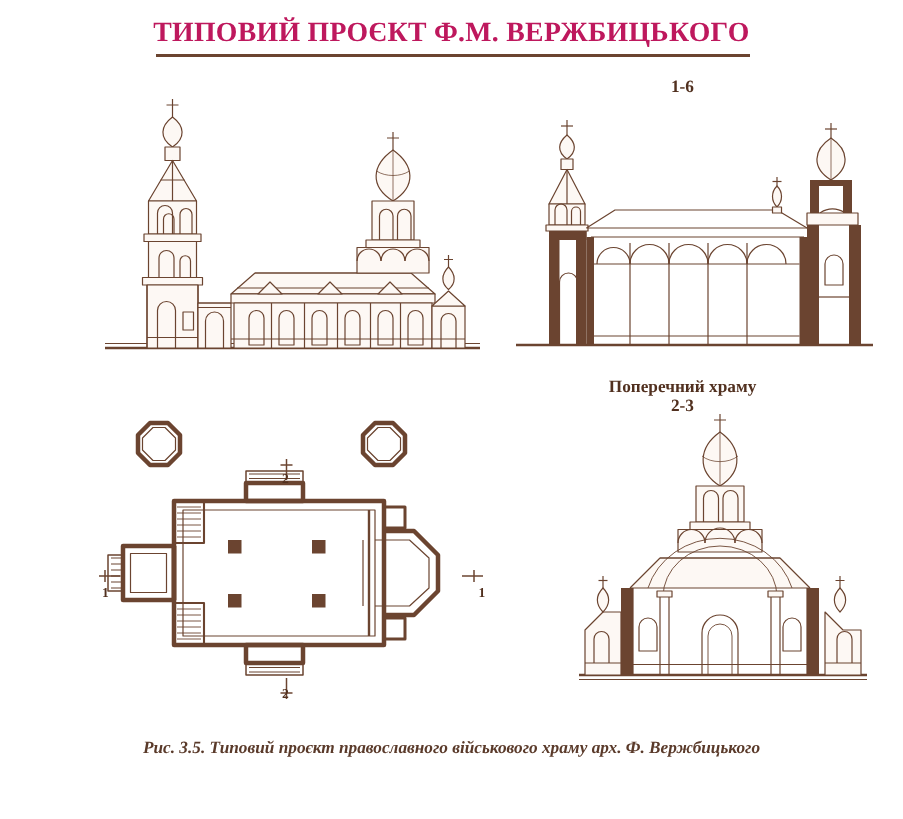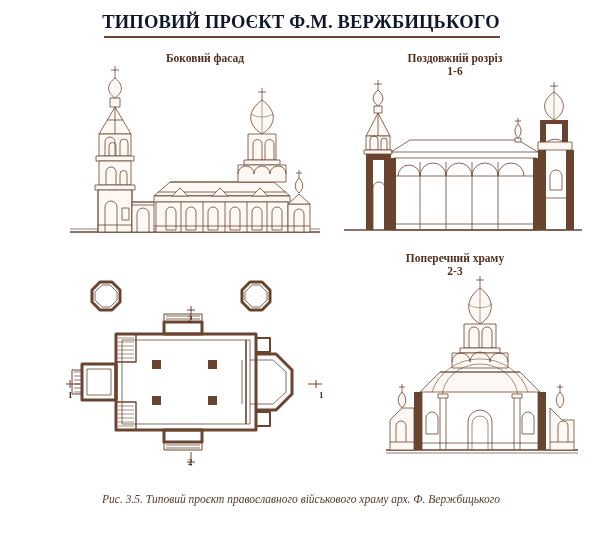--- a/index.html
+++ b/index.html
@@ -26,21 +26,21 @@
     top: 12px;
     left: 0;
     width: 602px;
     text-align: center;
   }
   .title {
     font-family: "Liberation Serif", serif;
     font-weight: bold;
     font-size: 18.5px;
     letter-spacing: 0.2px;
-    color: #0f172a;
+    color: #be185d;
     display: inline-block;
     padding: 0 4px 3px 4px;
   }
   .title-rule {
     position: absolute;
     top: 36px;
     left: 104px;
     width: 396px;
     height: 2px;
     background: #6b4430;
@@ -72,21 +72,21 @@
     top: 492px;
     left: 40px;
     width: 522px;
     text-align: center;
     font-size: 11.5px;
     font-style: italic;
     color: #5a3a2a;
     line-height: 15px;
     font-family: "Liberation Serif", serif;
   }
-  .fig-cap span { display: block; }
+  .fig-cap span { display: block; font-weight: bold; }
   
   .mark {
     position: absolute;
     font-size: 9px;
     font-weight: bold;
     color: #51301f;
     font-family: "Liberation Serif", serif;
   }
   #mark-top    { top: 314px; left: 188px; }
   #mark-bottom { top: 457px; left: 188px; }
@@ -96,24 +96,22 @@
 </head>
 <body>
 
 <div class="page">
 
   <div class="title-wrap">
     <div class="title">ТИПОВИЙ ПРОЄКТ Ф.М. ВЕРЖБИЦЬКОГО</div>
   </div>
   <div class="title-rule"></div>
 
-  <div class="cap" id="cap-side">Боковий фасад</div>
 
   <div class="cap" id="cap-long">
-    <div>Поздовжній розріз</div>
     <div>1-6</div>
   </div>
 
 
   <div class="cap" id="cap-cross">
     <div>Поперечний храму</div>
     <div>2-3</div>
   </div>
 
   <div class="panel" id="panel-side">

